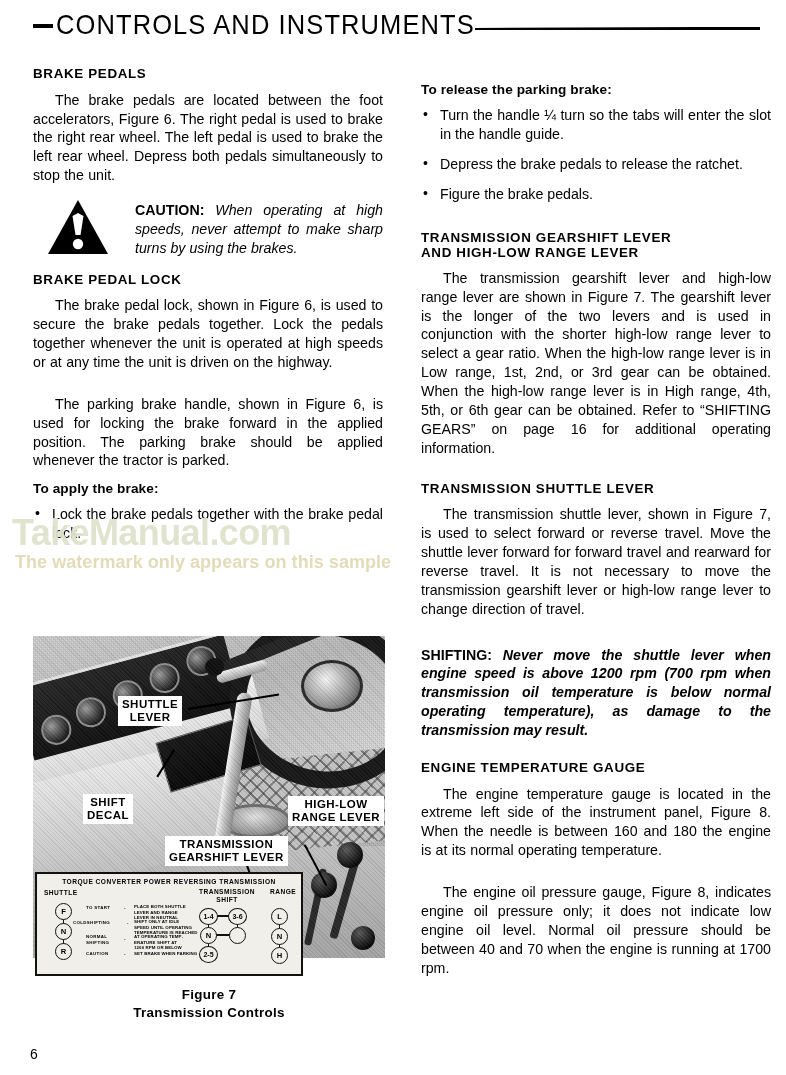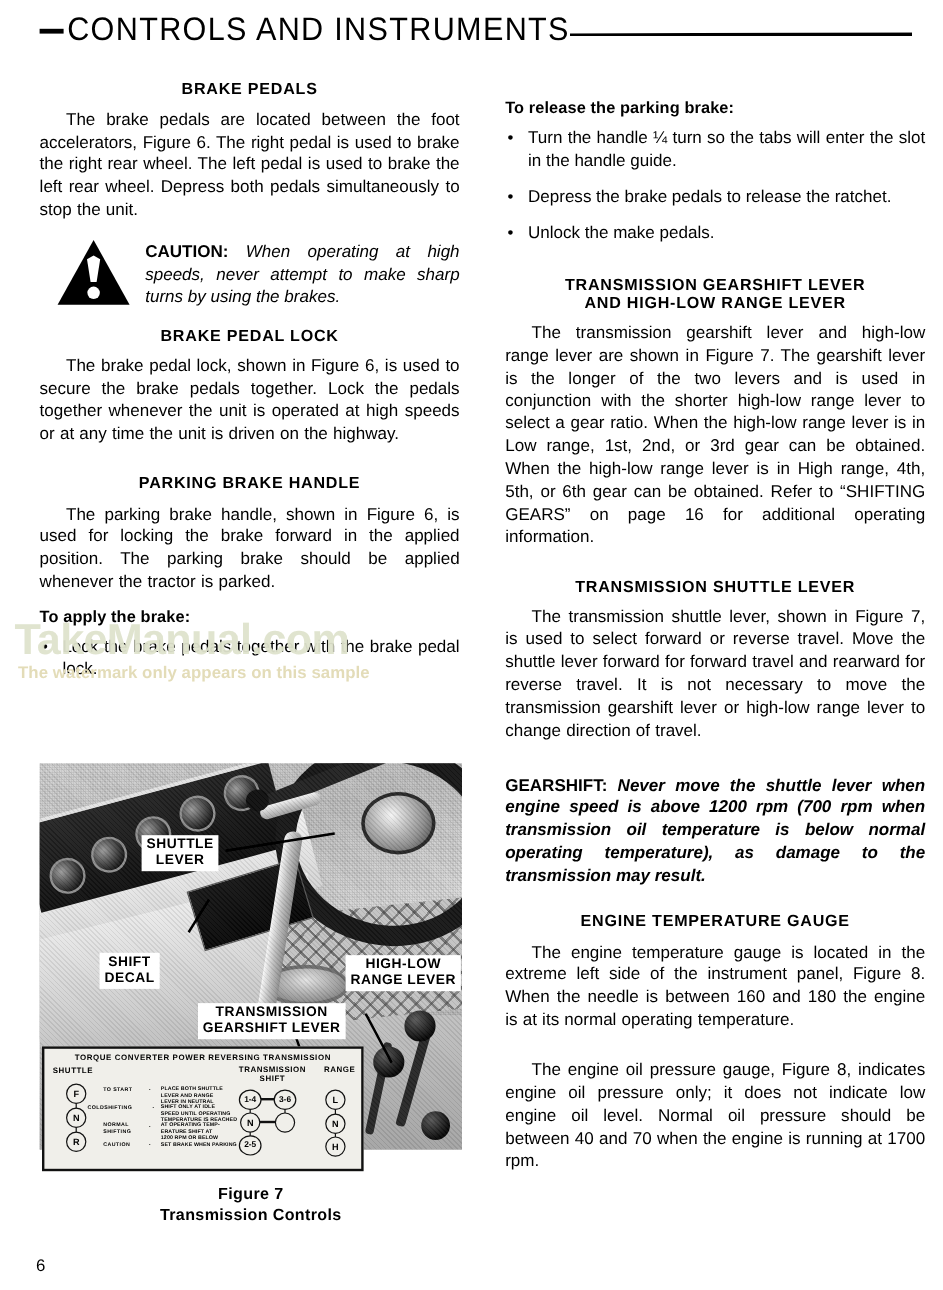--- a/index.html
+++ b/index.html
@@ -58,41 +58,41 @@
   }
   .col-left  { left: 33px; }
   .col-right { left: 421px; }
 
   h2.sec {
     font-size: 13.4px;
     font-weight: bold;
     letter-spacing: 0.65px;
     margin: 0 0 9px 0;
     line-height: 1.17;
-    text-align: center;
   }
   h2.sec.tight { margin-bottom: 8px; }
 
   p.body {
     font-size: 14.2px;
     line-height: 1.33;
     margin: 0 0 11px 0;
     text-align: justify;
     text-indent: 22px;
     word-spacing: 0.4px;
   }
   .spacer-12 { height: 12px; }
   .spacer-16 { height: 16px; }
   .spacer-20 { height: 20px; }
 
   
   .caution {
     display: flex;
     align-items: flex-start;
     margin: 4px 0 14px 0;
+    gap: 14px;
   }
   .caution-tri {
     flex: 0 0 auto;
     width: 62px; height: 56px;
     margin: 3px 12px 0 14px;
     position: relative;
   }
   .caution-tri svg { display: block; }
   .caution-text {
     font-size: 14.2px;
@@ -350,21 +350,21 @@
   .wm-main {
     left: 12px; top: 512px;
     font-size: 36px;
     font-weight: bold;
     color: #dfe3cd;
     letter-spacing: -0.6px;
     opacity: .95;
   }
   .wm-sub {
     left: 15px; top: 552px;
-    font-size: 14px;
+    font-size: 18px;
     font-weight: bold;
     color: #e3dcb8;
     letter-spacing: .05px;
   }
 </style>
 </head>
 <body>
 
 <div class="page-header">
   <span class="header-dash"></span>
@@ -389,58 +389,57 @@
       <b>CAUTION:</b>
       <i>When operating at high speeds, never attempt to make sharp turns by using the brakes.</i>
     </div>
   </div>
 
   <h2 class="sec">BRAKE PEDAL LOCK</h2>
   <p class="body">The brake pedal lock, shown in Figure 6, is used to secure the brake pedals together. Lock the pedals together whenever the unit is operated at high speeds or at any time the unit is driven on the highway.</p>
 
   <div class="spacer-12"></div>
 
-  <h2 class="sec">PARKING BRAKE HANDLE</h2>
   <p class="body">The parking brake handle, shown in Figure 6, is used for locking the brake forward in the applied position. The parking brake should be applied whenever the tractor is parked.</p>
 
   <h3 class="lead">To apply the brake:</h3>
   <ul class="bul">
     <li>Lock the brake pedals together with the brake pedal lock.</li>
   </ul>
 </div>
 
 <div class="col col-right">
 
 
   <div class="spacer-16"></div>
 
   <h3 class="lead">To release the parking brake:</h3>
   <ul class="bul">
     <li>Turn the handle ¼ turn so the tabs will enter the slot in the handle guide.</li>
     <li>Depress the brake pedals to release the ratchet.</li>
-    <li>Unlock the make pedals.</li>
+    <li>Figure the brake pedals.</li>
   </ul>
 
   <div class="spacer-20"></div>
 
   <h2 class="sec tight">
     <span>TRANSMISSION GEARSHIFT LEVER</span><br>
     <span>AND HIGH-LOW RANGE LEVER</span>
   </h2>
   <p class="body">The transmission gearshift lever and high-low range lever are shown in Figure 7. The gearshift lever is the longer of the two levers and is used in conjunction with the shorter high-low range lever to select a gear ratio. When the high-low range lever is in Low range, 1st, 2nd, or 3rd gear can be obtained. When the high-low range lever is in High range, 4th, 5th, or 6th gear can be obtained. Refer to “SHIFTING GEARS” on page 16 for additional operating information.</p>
 
   <div class="spacer-12"></div>
 
   <h2 class="sec">TRANSMISSION SHUTTLE LEVER</h2>
   <p class="body">The transmission shuttle lever, shown in Figure 7, is used to select forward or reverse travel. Move the shuttle lever forward for forward travel and rearward for reverse travel. It is not necessary to move the transmission gearshift lever or high-low range lever to change direction of travel.</p>
 
   <div class="spacer-16"></div>
 
   <p class="important">
-    <span class="lbl">GEARSHIFT:</span>
+    <span class="lbl">SHIFTING:</span>
     <span class="bi">Never move the shuttle lever when engine speed is above 1200 rpm (700 rpm when transmission oil temperature is below normal operating temperature), as damage to the transmission may result.</span>
   </p>
 
   <div class="spacer-20"></div>
 
   <h2 class="sec">ENGINE TEMPERATURE GAUGE</h2>
   <p class="body">The engine temperature gauge is located in the extreme left side of the instrument panel, Figure 8. When the needle is between 160 and 180 the engine is at its normal operating temperature.</p>
 
   <div class="spacer-12"></div>
 

